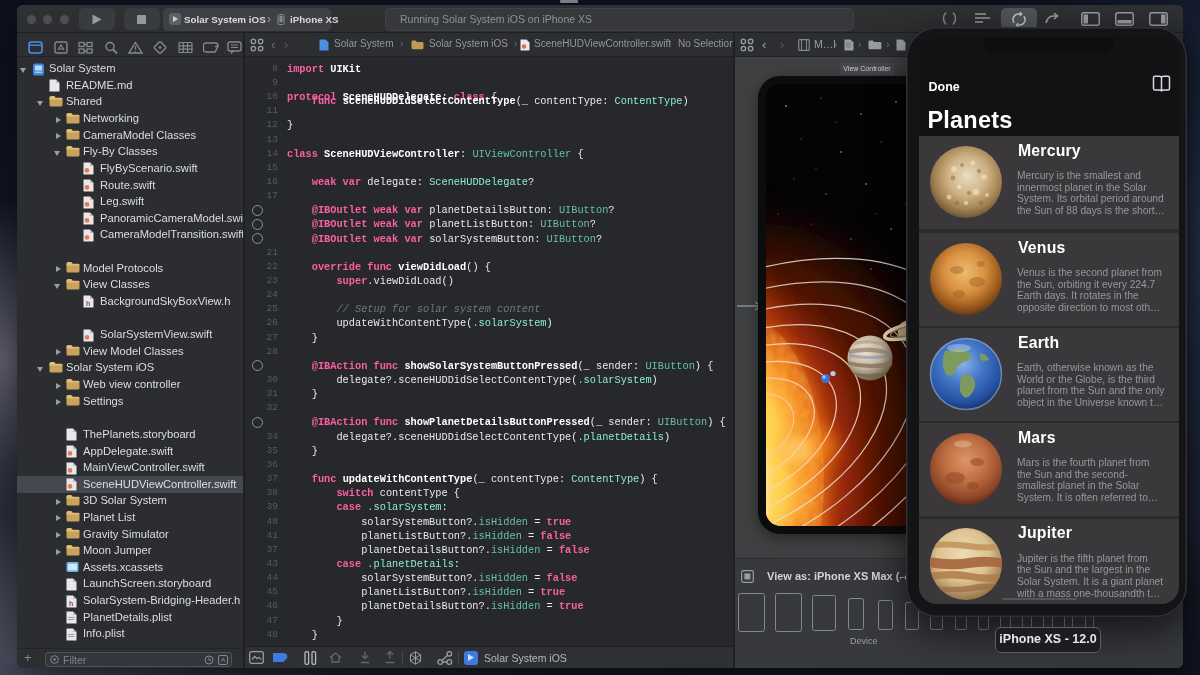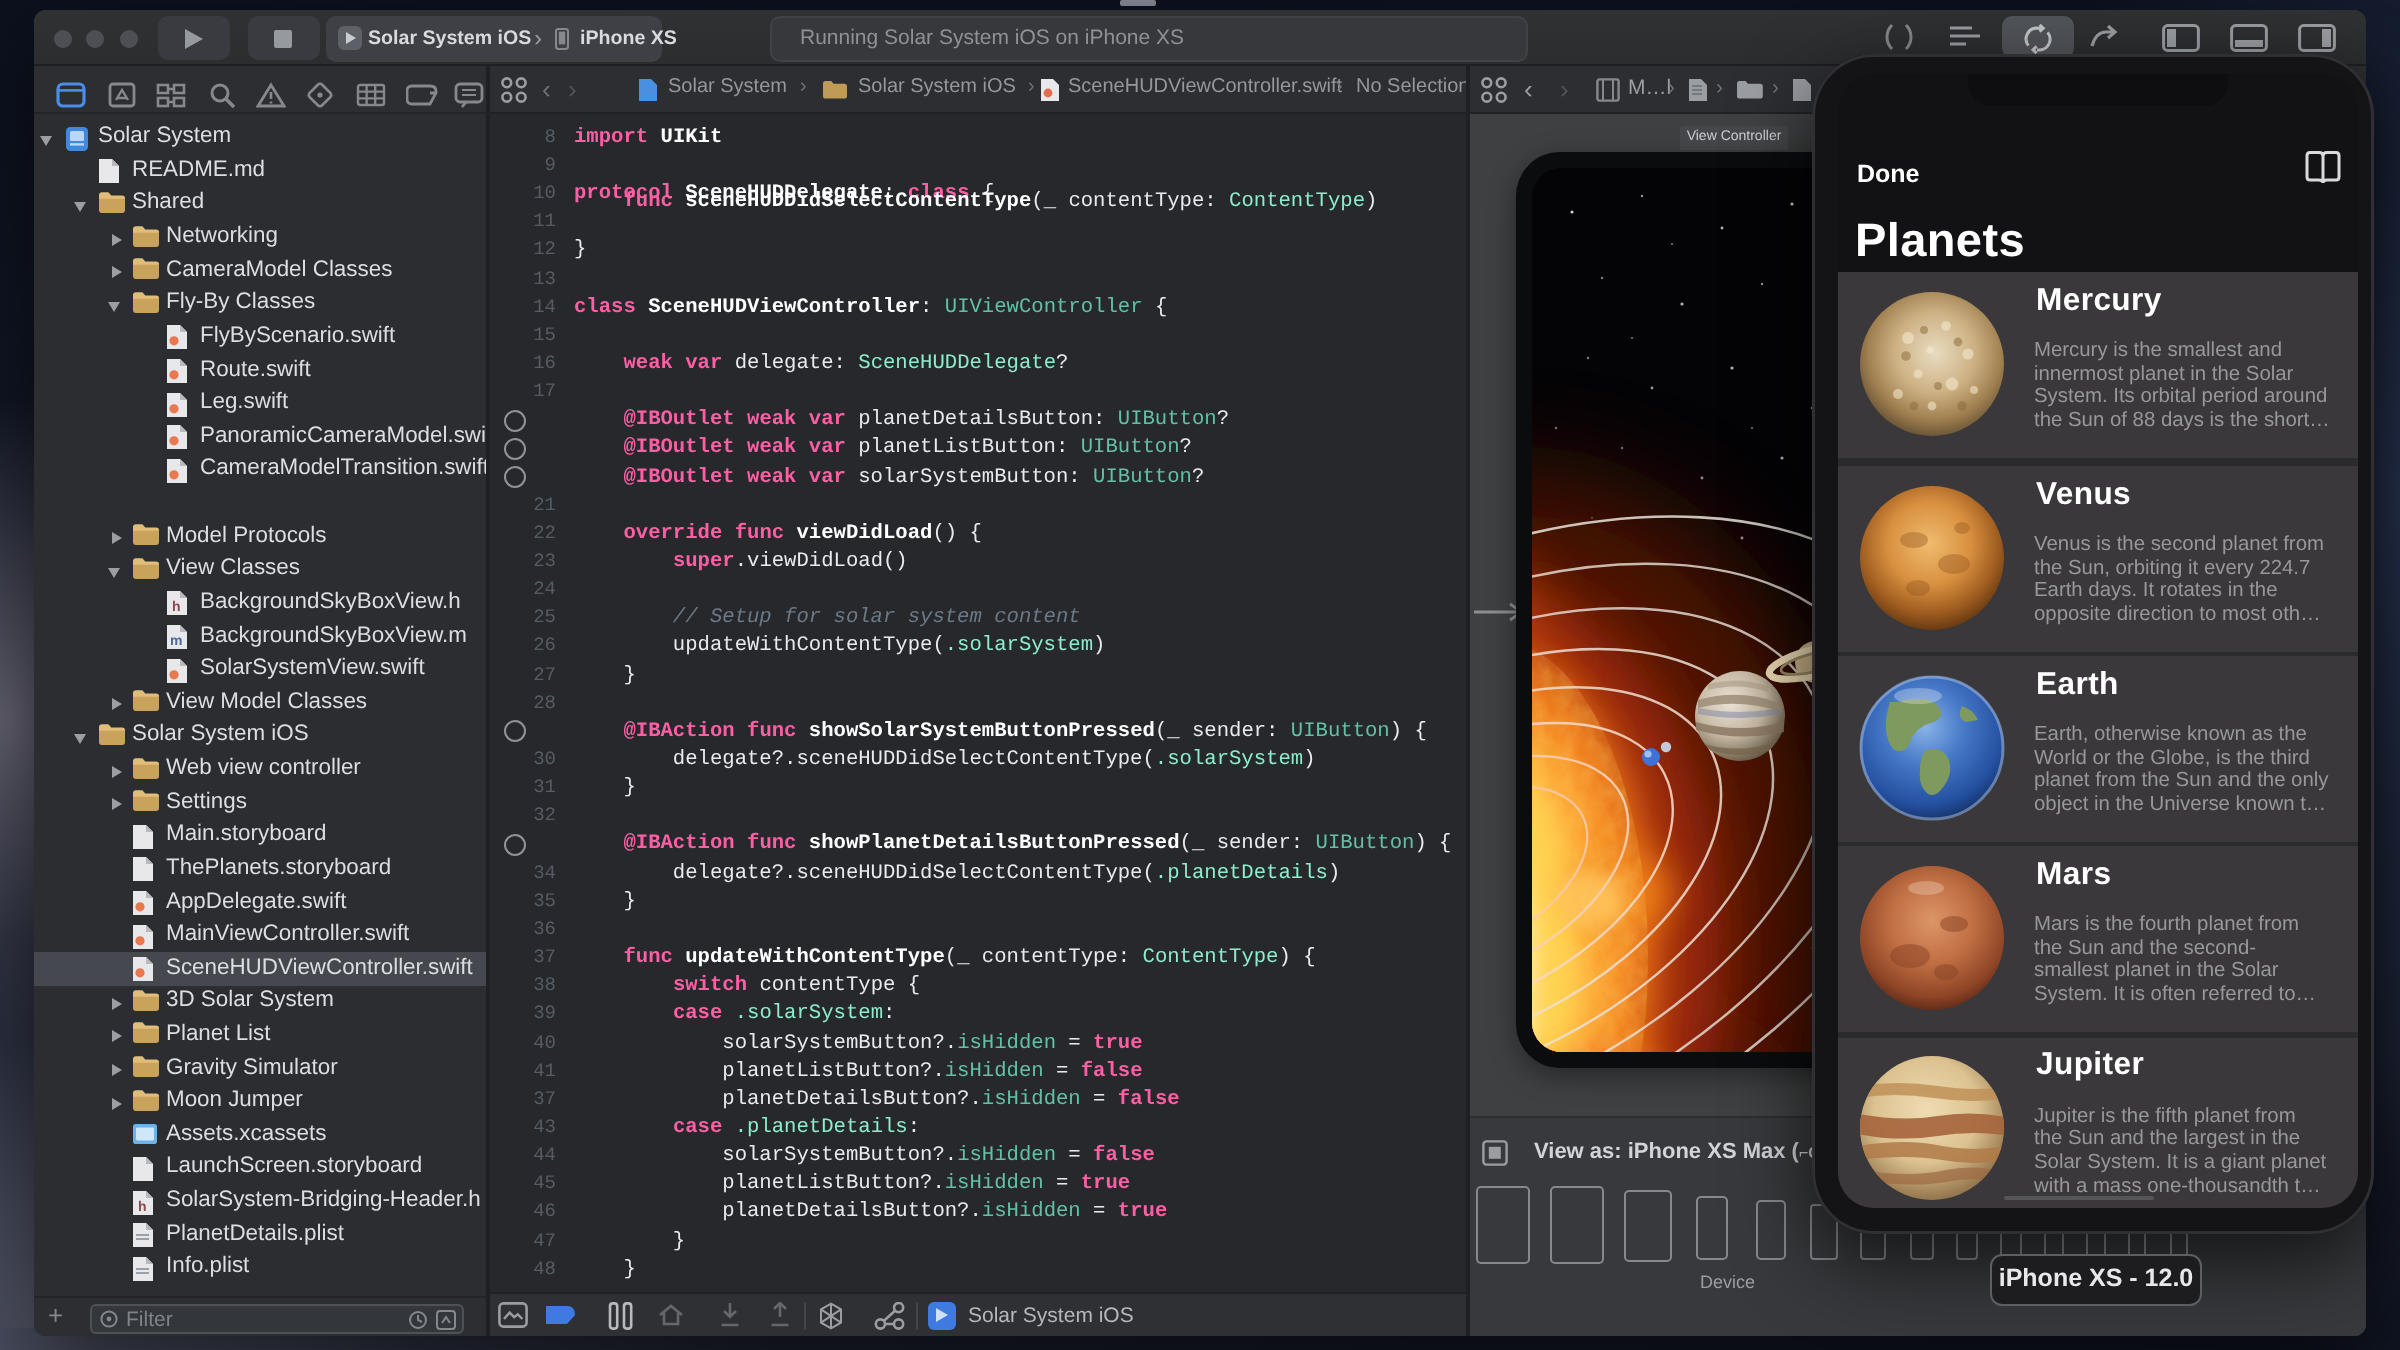--- a/index.html
+++ b/index.html
@@ -19,21 +19,21 @@
 
 #toolbar { position:absolute; left:0; top:0; width:100%; height:28px;
   background:linear-gradient(#2f3133,#2b2d2f); border-bottom:1px solid #1d1f22;
   border-radius:6px 6px 0 0; }
 .tl { position:absolute; top:9.5px; width:9px; height:9px; border-radius:50%; background:#4e4f54; }
 .toolbtn { position:absolute; top:3px; width:36px; height:22px; background:#393b40; border-radius:5px; }
 #schemepill { position:absolute; left:146px; top:2.5px; width:168px; height:23px; background:#3e4045; border-radius:5px;
   color:#d8dadd; font-size:11px; line-height:23px; }
 #schemepill span { white-space:nowrap; }
 #statuspill span { white-space:nowrap; }
-#statuspill { position:absolute; left:368px; top:2.5px; width:379px; height:23px; background:#36383c;
+#statuspill { position:absolute; left:368px; top:2.5px; width:469px; height:23px; background:#36383c;
   border:1px solid #404247; border-radius:5px; color:#8e9196; font-size:10.5px; line-height:21px; }
 .ticn { position:absolute; top:6px; }
 
 
 #navbar { position:absolute; left:0; top:28px; width:226px; height:24px; background:#2c2e32; border-bottom:1px solid #222428; }
 #sidebar { position:absolute; left:0; top:52px; width:226px; height:591px; background:#2b2d31; }
 #sidediv { position:absolute; left:226px; top:28px; width:2px; height:635px; background:#1e2023; }
 #filterbar { position:absolute; left:0; top:643px; width:226px; height:20px; background:#2c2e32; border-top:1px solid #222428; border-radius:0 0 0 6px; }
 
 #editor { position:absolute; left:228px; top:28px; width:490px; height:635px; background:#26282c; }
@@ -321,30 +321,20 @@
 <div class="trow" style="top:236.4px">
         <span class="ticon" style="left:66px">
           <svg width="11" height="13" viewBox="0 0 11 13">
             <path d="M0.5 0.5 h6.5 l3.5 3.5 v8.5 h-10 Z" fill="#e8e8ea"></path>
             <path d="M7 0.5 l3.5 3.5 h-3.5 Z" fill="#b9b9bd"></path>
             <text x="3" y="10.5" font-family="Liberation Sans" font-size="7" font-weight="bold" fill="#8a4a52">h</text>
           </svg>
         </span>
         <span class="tlabel" style="left:83px">BackgroundSkyBoxView.h</span>
       </div>
-<div class="trow" style="top:253.0px">
-        <span class="ticon" style="left:66px">
-          <svg width="11" height="13" viewBox="0 0 11 13">
-            <path d="M0.5 0.5 h6.5 l3.5 3.5 v8.5 h-10 Z" fill="#e8e8ea"></path>
-            <path d="M7 0.5 l3.5 3.5 h-3.5 Z" fill="#b9b9bd"></path>
-            <text x="2" y="10.5" font-family="Liberation Sans" font-size="7" font-weight="bold" fill="#4a6a9a">m</text>
-          </svg>
-        </span>
-        <span class="tlabel" style="left:83px">BackgroundSkyBoxView.m</span>
-      </div>
 <div class="trow" style="top:269.6px">
         <span class="ticon" style="left:66px">
           <svg width="11" height="13" viewBox="0 0 11 13">
             <path d="M0.5 0.5 h6.5 l3.5 3.5 v8.5 h-10 Z" fill="#e8e8ea"></path>
             <path d="M7 0.5 l3.5 3.5 h-3.5 Z" fill="#b9b9bd"></path>
             <circle cx="4" cy="8.4" r="2.3" fill="#e8784e"></circle>
           </svg>
         </span>
         <span class="tlabel" style="left:83px">SolarSystemView.swift</span>
       </div>
@@ -380,29 +370,20 @@
       </div>
 <div class="trow" style="top:336.1px">
         <span class="arr arrr" style="left:39px"></span>
         <span class="ticon" style="left:49px">
           <svg width="14" height="11" viewBox="0 0 14 11">
             <path d="M0.5 2 q0 -1.5 1.5 -1.5 h3.2 l1.4 1.6 h5.4 q1.5 0 1.5 1.5 v5.4 q0 1.5 -1.5 1.5 h-10 q-1.5 0 -1.5 -1.5 Z" fill="#c9a35c"></path>
             <path d="M0.5 3.4 h13 v-0.4 q0-1.3-1.5-1.3 h-5.4 l-1.4-1.6 h-3.2 q-1.5 0-1.5 1.5 Z" fill="#e0bd78"></path>
           </svg>
         </span>
         <span class="tlabel" style="left:66px">Settings</span>
-      </div>
-<div class="trow" style="top:352.7px">
-        <span class="ticon" style="left:49px">
-          <svg width="11" height="13" viewBox="0 0 11 13">
-            <path d="M0.5 0.5 h6.5 l3.5 3.5 v8.5 h-10 Z" fill="#e8e8ea"></path>
-            <path d="M7 0.5 l3.5 3.5 h-3.5 Z" fill="#b9b9bd"></path>
-          </svg>
-        </span>
-        <span class="tlabel" style="left:66px">Main.storyboard</span>
       </div>
 <div class="trow" style="top:369.3px">
         <span class="ticon" style="left:49px">
           <svg width="11" height="13" viewBox="0 0 11 13">
             <path d="M0.5 0.5 h6.5 l3.5 3.5 v8.5 h-10 Z" fill="#e8e8ea"></path>
             <path d="M7 0.5 l3.5 3.5 h-3.5 Z" fill="#b9b9bd"></path>
           </svg>
         </span>
         <span class="tlabel" style="left:66px">ThePlanets.storyboard</span>
       </div>

